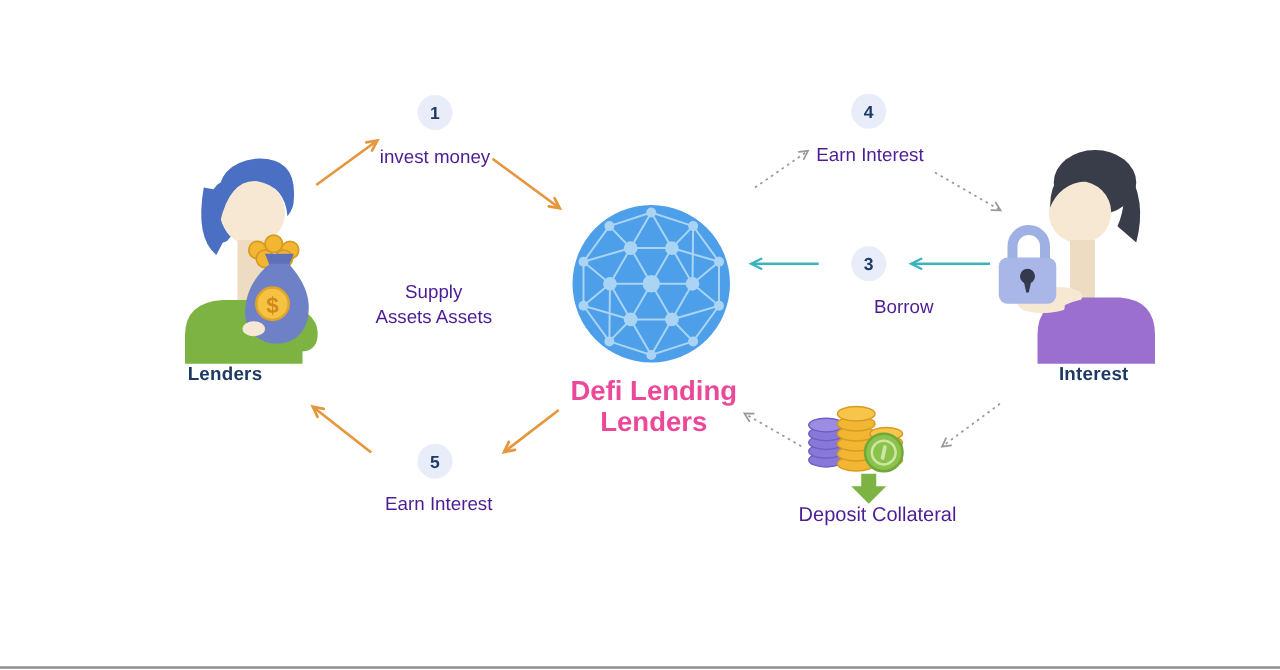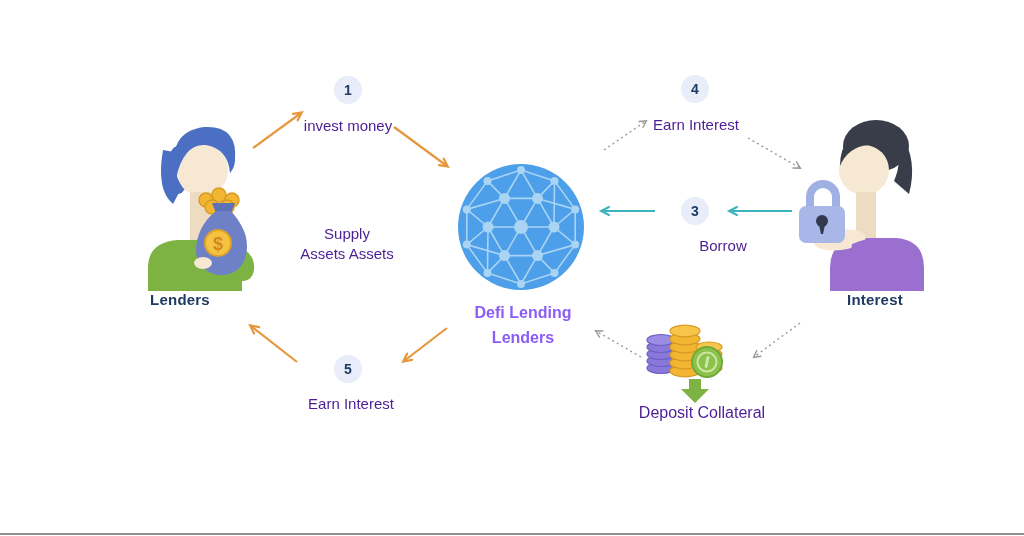--- a/index.html
+++ b/index.html
@@ -6,21 +6,21 @@
   #canvas{position:relative;width:1024px;height:536px;background:#ffffff;overflow:hidden;
           font-family:"Liberation Sans", sans-serif;}
   .abs{position:absolute;}
   .ctr{transform:translateX(-50%);text-align:center;white-space:nowrap;}
   .h-label{font-size:15px;font-weight:700;color:#1e3a63;letter-spacing:.2px;}
   .step-label{font-size:15px;color:#4c1d95;}
   .badge{width:28px;height:28px;border-radius:50%;background:#e8edf9;color:#1e3a63;
          font-weight:700;font-size:14px;display:flex;align-items:center;justify-content:center;
          transform:translate(-50%,-50%);}
   .two-line{line-height:20px;}
-  .proto-label{font-size:16px;font-weight:700;color:#8b5cf6;line-height:25px;}
+  .proto-label{font-size:22px;font-weight:700;color:#ec4899;line-height:25px;}
   #bottom-line{position:absolute;left:0;right:0;bottom:1px;height:2px;background:#8f8f8f;}
   svg{position:absolute;left:0;top:0;}
 </style>
 </head>
 <body>
 
 <div id="canvas">
 
   <svg width="1024" height="536" viewBox="0 0 1024 536">
     <defs>

